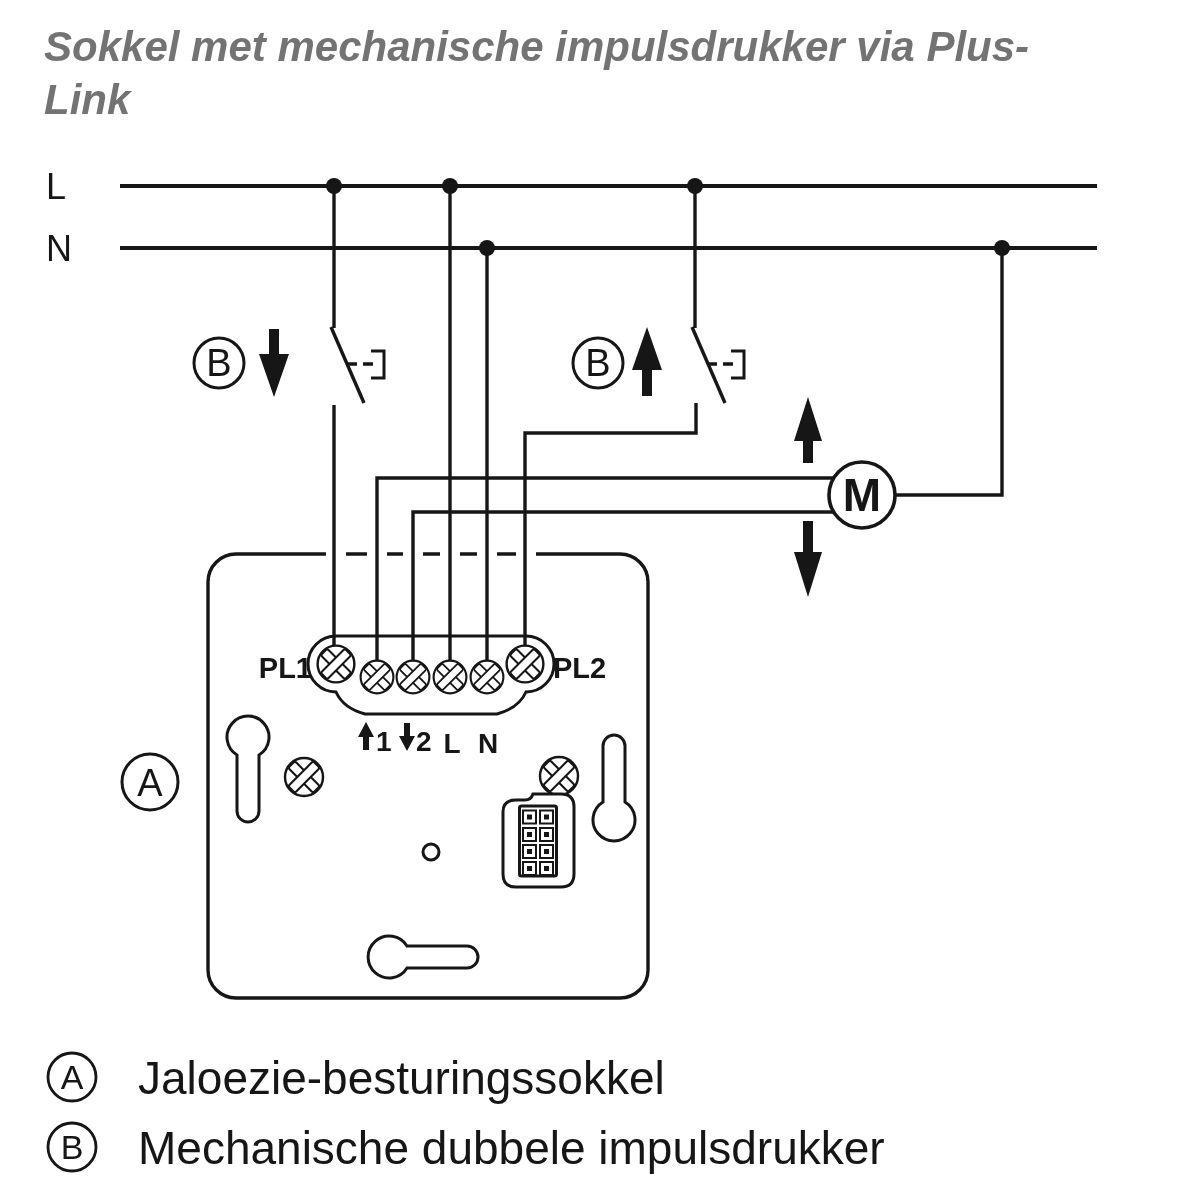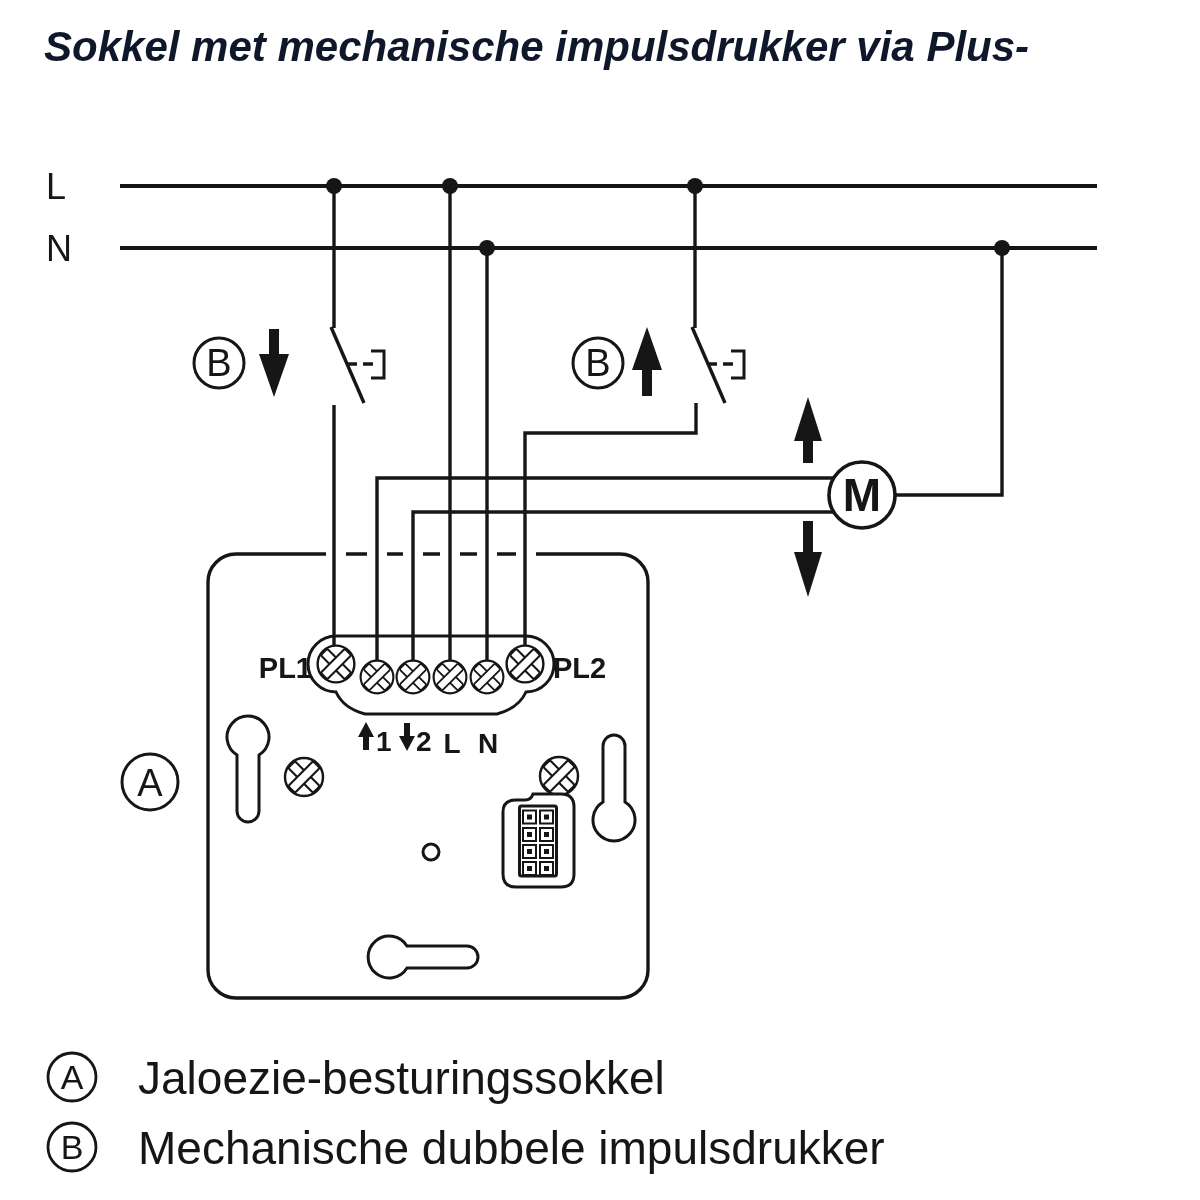--- a/index.html
+++ b/index.html
@@ -3,21 +3,21 @@
 <meta charset="utf-8">
 <style>
   html,body{margin:0;padding:0;background:#ffffff;}
   #canvas{
     position:relative;width:1200px;height:1200px;background:#ffffff;overflow:hidden;
     font-family:"Liberation Sans", sans-serif;color:#161616;
   }
   #title{
     position:absolute;left:44px;top:20px;width:1140px;
     font-size:42px;font-weight:bold;font-style:italic;line-height:53px;
-    letter-spacing:0px;color:#0f172a;
+    letter-spacing:0px;color:#737373;
   }
   #diagram-svg{position:absolute;left:0;top:0;}
   .ink{stroke:#161616;}
   .wire{stroke:#161616;stroke-width:3.4;fill:none;}
   .bus{stroke:#161616;stroke-width:4;fill:none;}
   .fillink{fill:#161616;}
   .white{fill:#ffffff;}
   text{fill:#161616;}
   .buslabel{font-size:36px;}
   .termlabel{font-size:29px;font-weight:bold;}
@@ -27,20 +27,21 @@
   .legendtext{font-size:46px;}
   .legendletter{font-size:34px;}
 </style>
 </head>
 <body>
 
 <div id="canvas">
 
   <div id="title">
     <div>Sokkel met mechanische impulsdrukker via Plus-</div>
+    <div>Link</div>
   </div>
 
   <svg id="diagram-svg" width="1200" height="1200" viewBox="0 0 1200 1200">
 
     <defs>
       <g id="screw">
         <circle r="20" class="white ink" stroke-width="2.6"></circle>
         <g transform="rotate(45)">
           <rect x="-18.5" y="-5" width="37" height="10" rx="2" class="white ink" stroke-width="2.2"></rect>
         </g>

